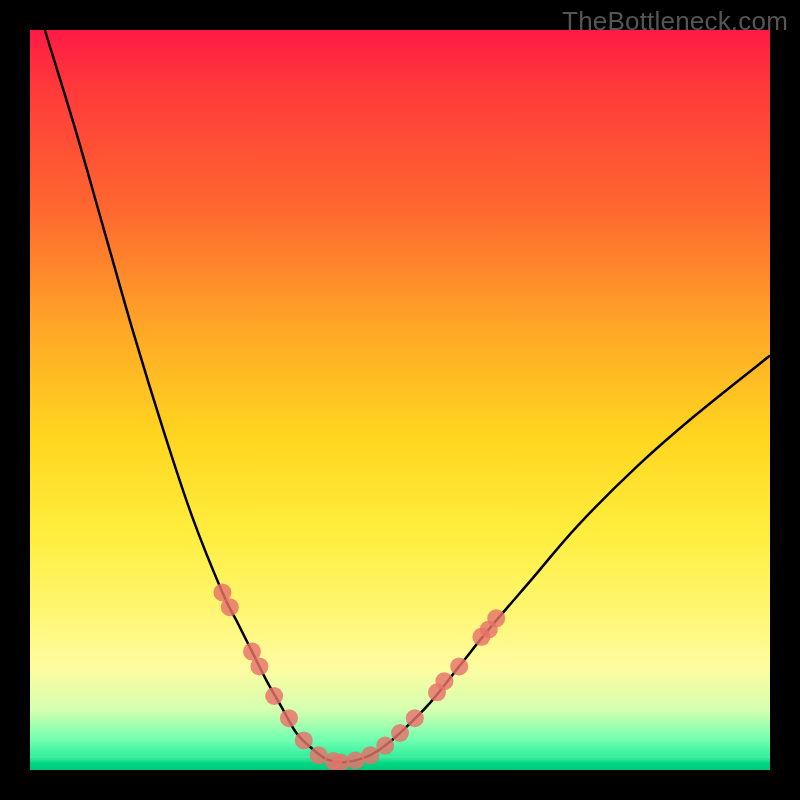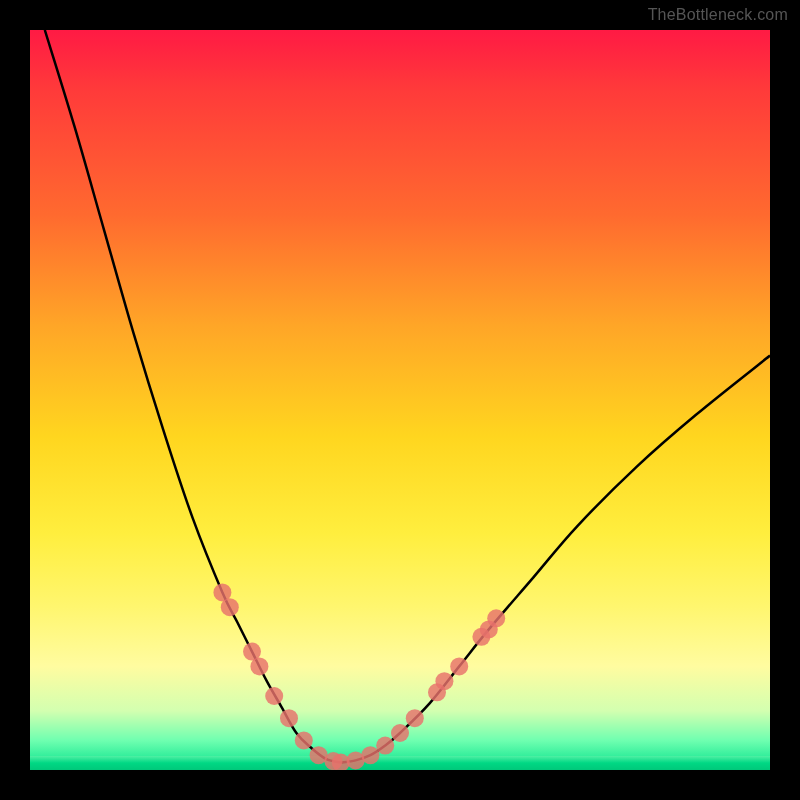--- a/index.html
+++ b/index.html
@@ -29,21 +29,21 @@
       #d3ffb0 92%,
       #6fffb0 96%,
       #00e08a 100%
     );
   }
   .watermark {
     position: absolute;
     top: 6px;
     right: 12px;
     color: #555;
-    font-size: 16px;
+    font-size: 26px;
     font-weight: 500;
     letter-spacing: 0.2px;
     user-select: none;
   }
   svg.curves {
     position: absolute;
     left: 0;
     top: 0;
     width: 740px;
     height: 740px;

